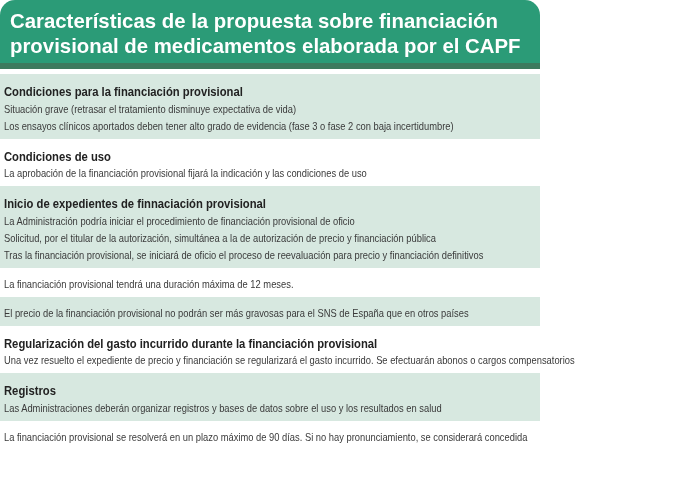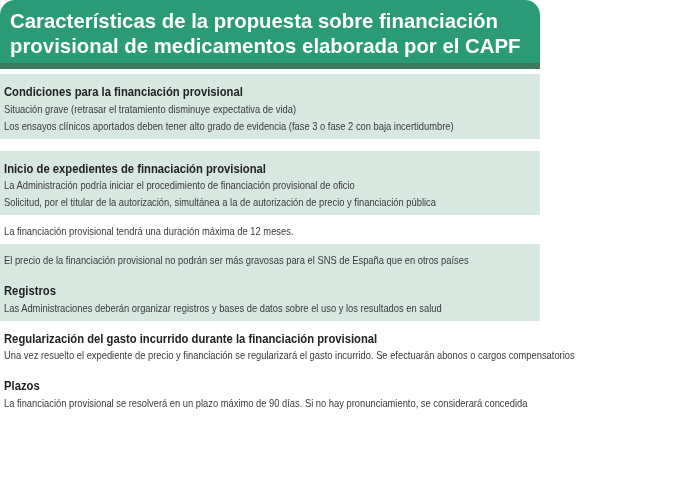--- a/index.html
+++ b/index.html
@@ -76,45 +76,47 @@
   <div class="header-gap"></div>
 
   <div class="sections" id="sections">
     <div class="section shaded">
       <div><span class="section-title">Condiciones para la financiación provisional</span></div>
     <div class="section-line"><span>Situación grave (retrasar el tratamiento disminuye expectativa de vida)</span></div>
         <div class="section-line"><span>Los ensayos clínicos aportados deben tener alto grado de evidencia (fase 3 o fase 2 con baja incertidumbre)</span></div>
       </div>
 
     <div class="section">
+      <div><span class="section-title">Condiciones de uso</span></div>
+    <div class="section-line"><span>La aprobación de la financiación provisional fijará la indicación y las condiciones de uso</span></div>
       </div>
 
     <div class="section shaded">
       <div><span class="section-title">Inicio de expedientes de finnaciación provisional</span></div>
     <div class="section-line"><span>La Administración podría iniciar el procedimiento de financiación provisional de oficio</span></div>
         <div class="section-line"><span>Solicitud, por el titular de la autorización, simultánea a la de autorización de precio y financiación pública</span></div>
+        <div class="section-line"><span>Tras la financiación provisional, se iniciará de oficio el proceso de reevaluación para precio y financiación definitivos</span></div>
       </div>
 
     <div class="section">
     <div class="section-line"><span>La financiación provisional tendrá una duración máxima de 12 meses.</span></div>
       </div>
 
     <div class="section shaded">
     <div class="section-line"><span>El precio de la financiación provisional no podrán ser más gravosas para el SNS de España que en otros países</span></div>
       </div>
 
+    <div class="section">
+      <div><span class="section-title">Regularización del gasto incurrido durante la financiación provisional</span></div>
+    <div class="section-line"><span>Una vez resuelto el expediente de precio y financiación se regularizará el gasto incurrido. Se efectuarán abonos o cargos compensatorios</span></div>
+      </div>
+
     <div class="section shaded">
       <div><span class="section-title">Registros</span></div>
     <div class="section-line"><span>Las Administraciones deberán organizar registros y bases de datos sobre el uso y los resultados en salud</span></div>
       </div>
 
     <div class="section">
-      <div><span class="section-title">Regularización del gasto incurrido durante la financiación provisional</span></div>
-    <div class="section-line"><span>Una vez resuelto el expediente de precio y financiación se regularizará el gasto incurrido. Se efectuarán abonos o cargos compensatorios</span></div>
-      </div>
-
-    <div class="section">
-      <div><span class="section-title">Plazos</span></div>
     <div class="section-line"><span>La financiación provisional se resolverá en un plazo máximo de 90 días. Si no hay pronunciamiento, se considerará concedida</span></div>
       </div>
   </div>
 
 </div>
 
 </body></html>

